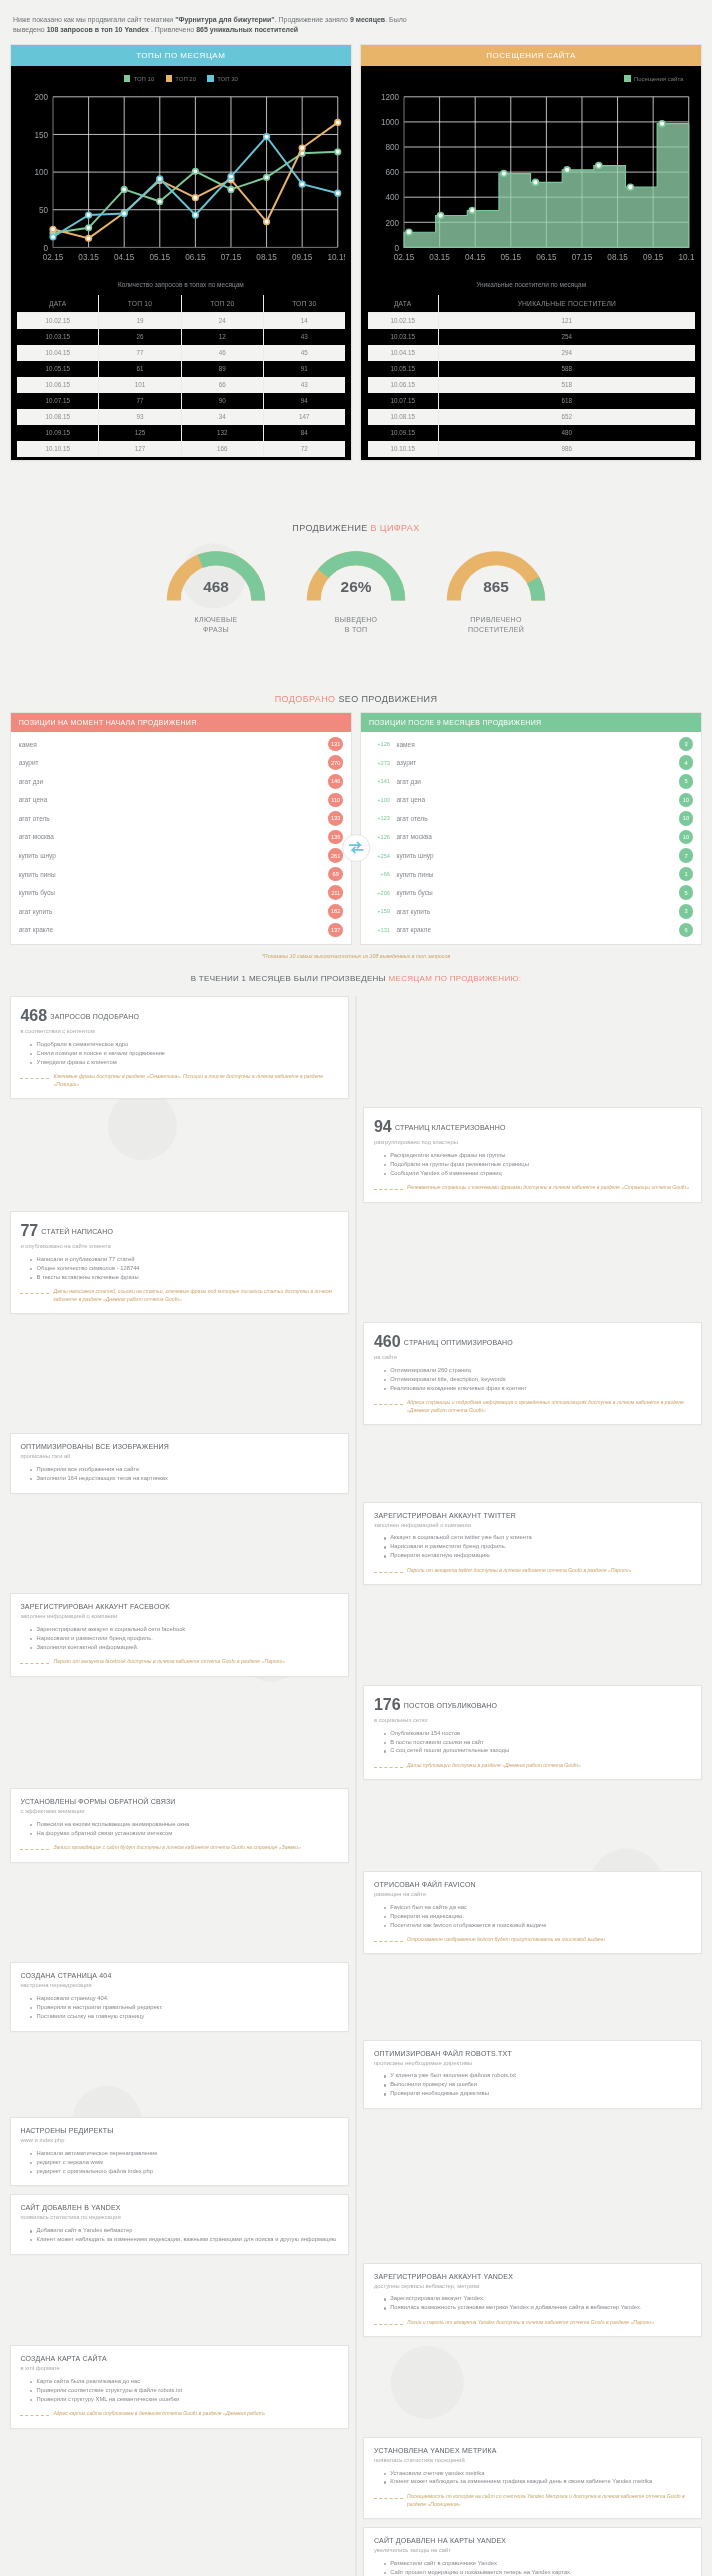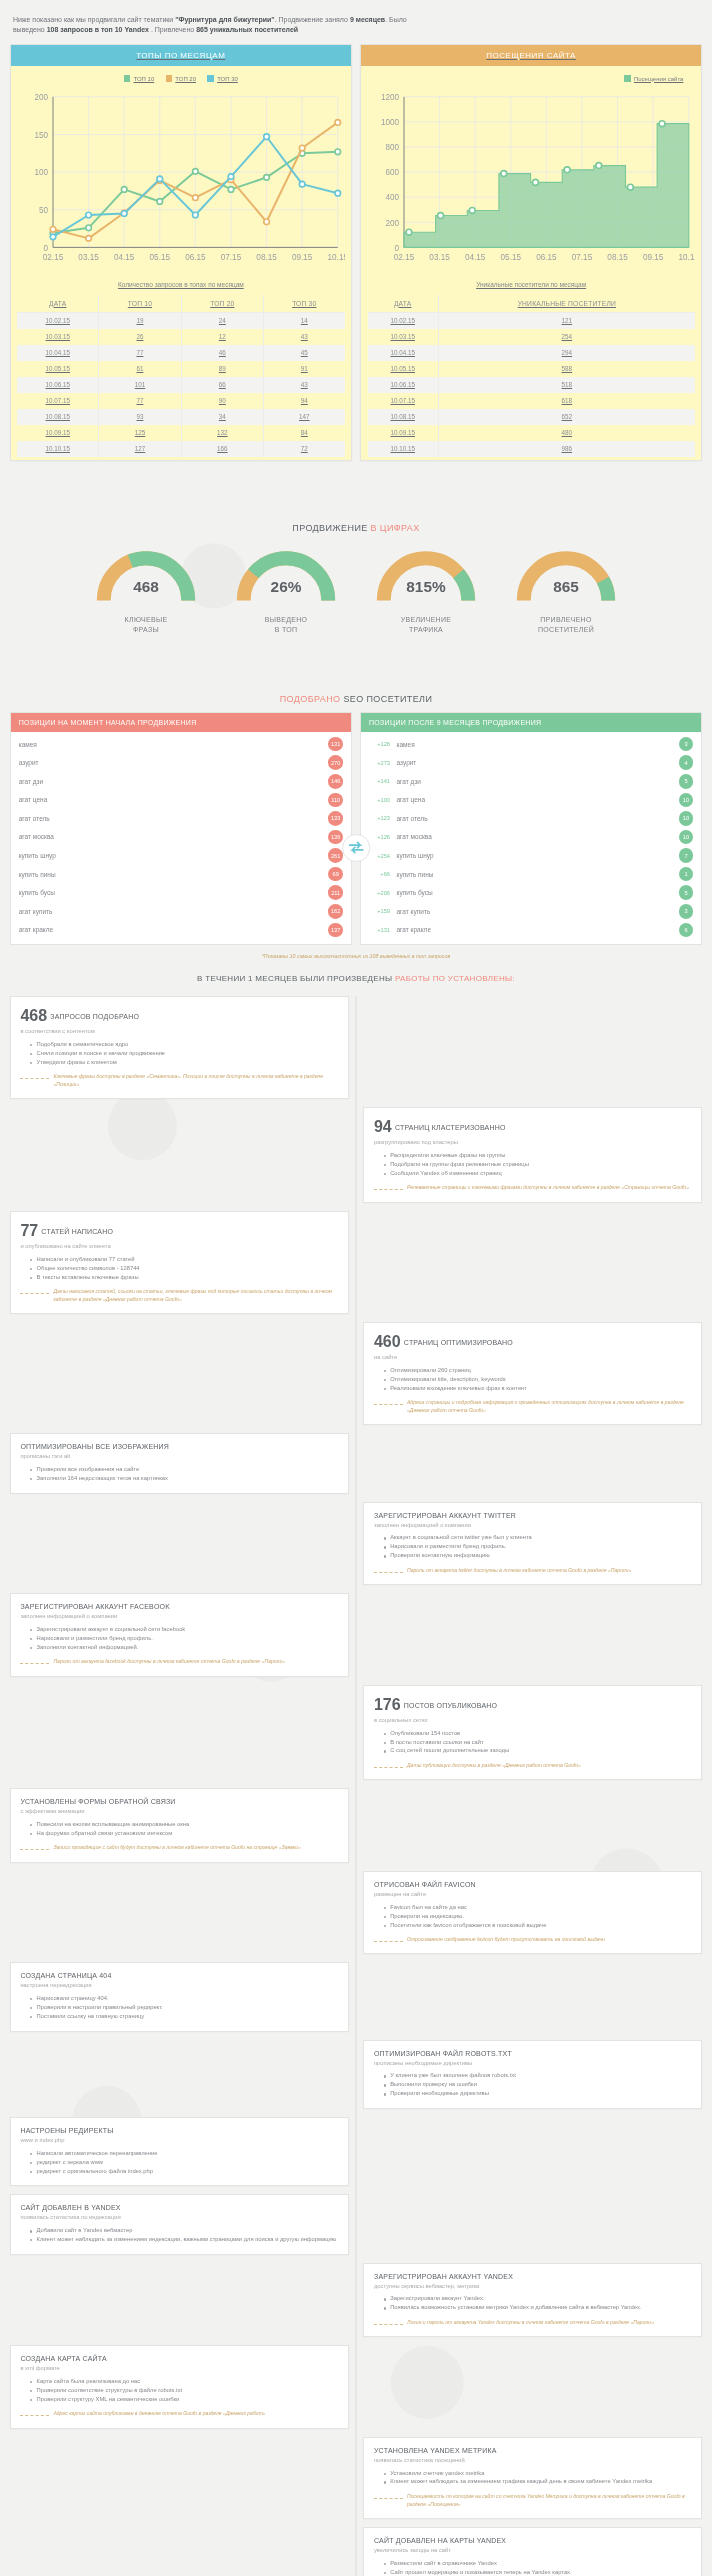--- a/index.html
+++ b/index.html
@@ -34,23 +34,22 @@
   .main-title .accent{ color:#f08a7e; }
   .intro{
     font-size:7px; line-height:1.55; color:#6f7378;
     padding:6.5px 6.5px 8px 3.2px;
   }
   .intro b{ color:#4c5155; }
 
   
   .charts-row{ display:flex; gap:8px; }
   .card{
-    flex:1 1 0; background:#fef9c3; border:0.8px solid #e3e3e1;
+    flex:1 1 0; background:#000000; border:0.8px solid #e3e3e1;
     box-shadow:0 0.8px 1.6px rgba(0,0,0,.05);
-    text-decoration:underline;
   }
   .card-head{
     color:#fff; text-align:center; font-size:8px; letter-spacing:0.5px;
     padding:5.7px 3.2px;
   }
   .head-teal{ background:#66c6d8; }
   .head-orange{ background:#e8b469; }
   .card-body{ padding:6.5px 6.5px 3.2px; }
 
   .legend{ display:flex; justify-content:center; gap:11.4px; font-size:6px; color:#777b80; padding:3.2px 0 4.9px; }
@@ -452,36 +451,29 @@
         </div></div>
       <div class="gauge"><svg viewBox="0 0 150 80" width="122" height="65">
           <path d="M 23 72 A 52 52 0 0 1 127 72" fill="none" stroke="#e8b469" stroke-width="17"></path>
           <path d="M 127 72 A 52 52 0 0 0 23 72" fill="none" stroke="#7bc99a" stroke-width="17" stroke-dasharray="127.42299802960203 163.36281798666926"></path>
         </svg><div class="num">26%</div><div class="cap">
           <div>ВЫВЕДЕНО</div>
           <div>В ТОП</div>
         </div></div>
       <div class="gauge"><svg viewBox="0 0 150 80" width="122" height="65">
           <path d="M 23 72 A 52 52 0 0 1 127 72" fill="none" stroke="#e8b469" stroke-width="17"></path>
-          <path d="M 127 72 A 52 52 0 0 0 23 72" fill="none" stroke="#7bc99a" stroke-width="17" stroke-dasharray="35.939819957067236 163.36281798666926"></path>
-        </svg><div class="num">815%</div><div class="cap">
-          <div>УВЕЛИЧЕНИЕ</div>
-          <div>ТРАФИКА</div>
-        </div></div>
-      <div class="gauge"><svg viewBox="0 0 150 80" width="122" height="65">
-          <path d="M 23 72 A 52 52 0 0 1 127 72" fill="none" stroke="#e8b469" stroke-width="17"></path>
           <path d="M 127 72 A 52 52 0 0 0 23 72" fill="none" stroke="#7bc99a" stroke-width="17" stroke-dasharray="26.13805087786708 163.36281798666926"></path>
         </svg><div class="num">865</div><div class="cap">
           <div>ПРИВЛЕЧЕНО</div>
           <div>ПОСЕТИТЕЛЕЙ</div>
         </div></div>
     </div>
 
   <div class="section-title" style="padding-top:11.4px">
-    <span class="accent">ПОДОБРАНО </span><span>SEO ПОСЕТИТЕЛИ</span>
+    <span class="accent">ПОДОБРАНО </span><span>SEO ПРОДВИЖЕНИЯ</span>
   </div>
 
   <div class="pos-row">
     <div class="pos-card">
       <div class="pos-head head-red">ПОЗИЦИИ НА МОМЕНТ НАЧАЛА ПРОДВИЖЕНИЯ</div>
       <div class="pos-list" id="pos-before">
           <div class="pos-item">
             <span>камея</span>
             <span class="badge badge-red">131</span>
           </div>
@@ -593,21 +585,21 @@
             <span class="label">агат кракле</span>
             <span class="badge badge-green">6</span>
           </div>
         </div>
     </div>
   </div>
 
   <div class="footnote">*Показаны 10 самых высокочастотных из 108 выведенных в топ запросов</div>
 
   <div class="works-title">
-    <span>В ТЕЧЕНИИ 1 МЕСЯЦЕВ БЫЛИ ПРОИЗВЕДЕНЫ </span><span class="accent">РАБОТЫ ПО УСТАНОВЛЕНЫ:</span>
+    <span>В ТЕЧЕНИИ 1 МЕСЯЦЕВ БЫЛИ ПРОИЗВЕДЕНЫ </span><span class="accent">МЕСЯЦАМ ПО ПРОДВИЖЕНИЮ:</span>
   </div>
 
   <div class="timeline" id="timeline">
       <div class="tl-row">
         <div class="tl-col">
           <div class="wcard">
             <h4><span class="big">468</span><span>ЗАПРОСОВ ПОДОБРАНО</span></h4>
             <div class="sub">в соответствии с контентом</div>
             <ul>
               <li>Подобрали в семантическое ядро</li>

